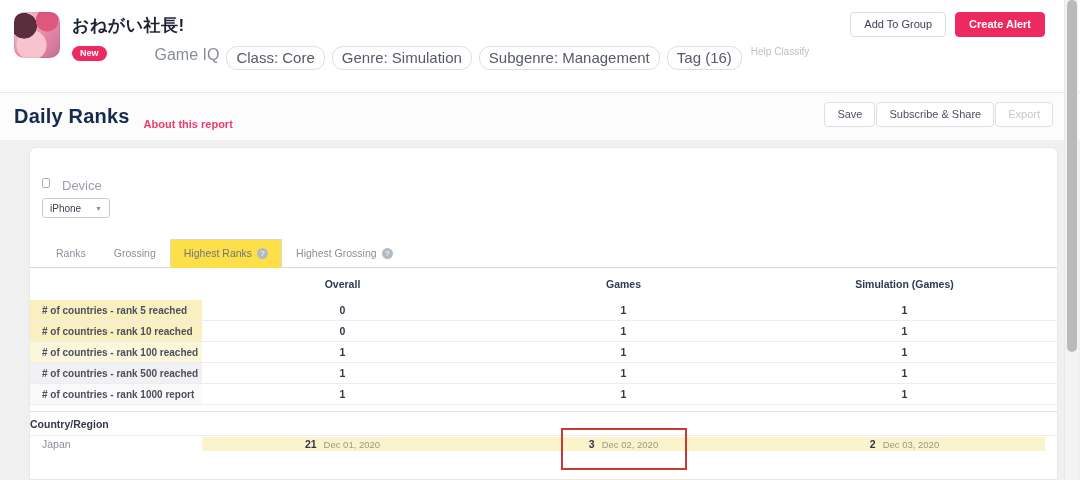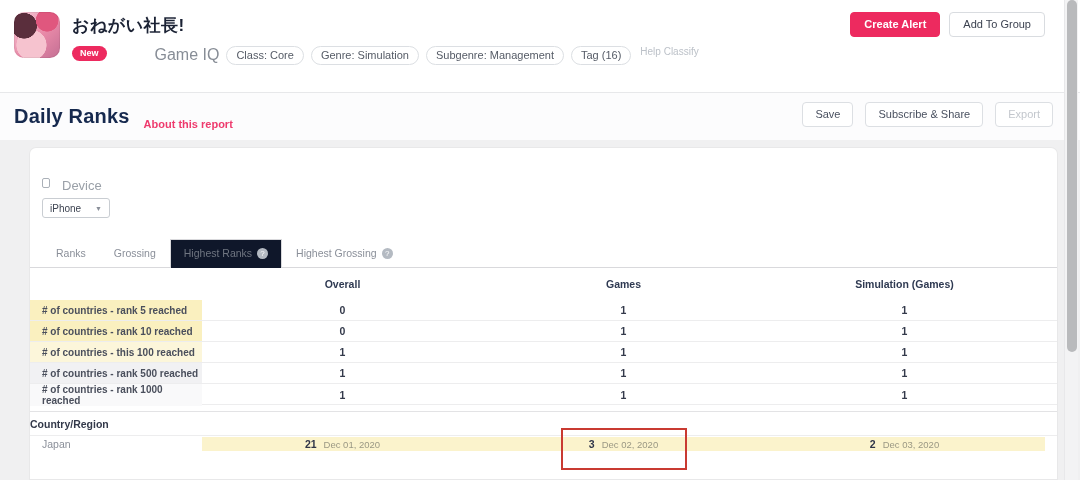--- a/index.html
+++ b/index.html
@@ -18,49 +18,49 @@
     box-shadow:0 0 0 1px rgba(0,0,0,.06) inset; }
   .app-info { margin-left:12px; }
   .app-title { font-size:17px; font-weight:bold; color:#1b2234; margin-top:4px; letter-spacing:.5px; }
   .app-sub { margin-top:7px; font-size:10.5px; color:#8d939c; }
   .app-sub .sep { color:#c8ccd2; margin:0 5px; }
   .app-sub .u-dash { border-bottom:1px dashed #b6bbc2; cursor:pointer; }
   .app-sub .store { cursor:pointer; }
   .tags-row { margin-top:9px; display:flex; align-items:flex-start; gap:7px; }
   .new-badge { background:#ed2a5f; color:#fff; font-size:9px; font-weight:bold; padding:2px 8px 3px; border-radius:9px; }
   .game-iq { font-size:16px; color:#878d96;margin-left:41px; }
-  .pill { border:1px solid #dcdfe3; border-radius:11px; padding:2px 9px 3px; font-size:11px; color:#555b66; background:#fff; cursor:pointer; }
+  .pill { border:1px solid #dcdfe3; border-radius:11px; padding:2px 9px 3px; font-size:15px; color:#555b66; background:#fff; cursor:pointer; }
   .help-classify { font-size:10px; color:#bcc1c8; margin-left:2px; cursor:pointer; }
   .header-actions { position:absolute; right:35px; top:12px; display:flex; gap:9px; }
   .btn { font-size:11px; border-radius:4px; padding:5px 13px 6px; cursor:pointer; white-space:nowrap; }
   .btn-pink { background:#ed2a5f; color:#fff; border:1px solid #ed2a5f; font-weight:bold; }
   .btn-white { background:#fff; color:#3c4250; border:1px solid #d9dce0; }
 
   
   .report-bar { position:relative; background:#fcfcfd; height:47px; display:flex; align-items:center; padding:0 14px; }
   .report-title { font-size:20px; font-weight:bold; color:#16294e; letter-spacing:.2px; }
   .about-link { font-size:11px; font-weight:bold; color:#ee3a6d; margin-left:14px; margin-top:15px; cursor:pointer; }
-  .report-actions { position:absolute; right:27px; top:9px; display:flex; gap:12px; }
+  .report-actions { position:absolute; right:27px; top:9px; display:flex; gap:1px; }
   .btn-sm { background:#fff; border:1px solid #dcdfe3; border-radius:4px; font-size:11px; color:#4a5160; padding:5px 12px 6px; cursor:pointer; white-space:nowrap; }
   .btn-disabled { color:#c3c7cd; }
 
   
   .content { position:relative; height:339px; background:#f0f0f1; }
   .card { position:absolute; left:30px; top:8px; width:1027px; bottom:0; background:#fff; border-radius:6px 6px 0 0; box-shadow:0 0 0 1px rgba(0,0,0,.03); }
 
   .device-block { margin:30px 0 0 12px; }
   .device-label { font-size:13px; color:#9aa0a8; display:flex; align-items:flex-start; gap:12px; }
   .device-glyph { width:8px; height:10px; border:1px solid #aab0b8; border-radius:2px; display:inline-block; }
   .device-select { margin-top:5px; width:68px; height:20px; border:1px solid #c9cdd2; border-radius:3px; background:#fff; display:flex; align-items:center; justify-content:space-between; padding:0 7px; cursor:pointer; }
   .device-select .val { font-size:10px; color:#3c4250; }
   .device-select .caret { font-size:7px; color:#8a8f99; }
 
   .tabs-row { margin-top:21px; display:flex; align-items:flex-end; border-bottom:1px solid #d9d9dc; padding-left:12px; }
   .tab { font-size:10.5px; color:#8a8f99; padding:7px 13px 8px; cursor:pointer; border:1px solid transparent; border-bottom:none; position:relative; display:flex; align-items:center; gap:5px; }
-  .tab[data-active="true"] { background:#0f172a; border-color:#d9d9dc; margin-bottom:-1px; padding-bottom:9px; color:#6f7580; }
+  .tab[data-active="true"] { background:#fde047; border-color:#d9d9dc; margin-bottom:-1px; padding-bottom:9px; color:#6f7580; }
   .q-icon { width:11px; height:11px; border-radius:50%; background:#b4bac2; color:#fff; font-size:8px; line-height:11px; text-align:center; display:inline-block; }
 
   .grid-row { display:grid; grid-template-columns:172px 281px 281px 281px; }
   .th-row { height:32px; align-items:center; }
   .th { font-size:10.5px; font-weight:bold; color:#2f3a52; text-align:center; }
   .t-row { height:21px; border-bottom:1px solid #ededee; align-items:stretch; }
   .rank-table .t-row:first-of-type { border-top:1px solid #e3e3e5; }
   .t-label { font-size:10px; font-weight:bold; color:#4a4f5c; padding-left:12px; display:flex; align-items:center; }
   .t-label[data-tone="strong"] { background:#faf0bf; }
   .t-label[data-tone="light"]  { background:#fcf6da; }
@@ -93,22 +93,22 @@
         <span class="new-badge">New</span>
         <span class="game-iq">Game IQ</span>
         <span class="pill">Class: Core</span>
         <span class="pill">Genre: Simulation</span>
         <span class="pill">Subgenre: Management</span>
         <span class="pill">Tag (16)</span>
         <span class="help-classify">Help Classify</span>
       </div>
     </div>
     <div class="header-actions">
+      <div class="btn btn-white">Add To Group</div>
       <div class="btn btn-pink">Create Alert</div>
-      <div class="btn btn-white">Add To Group</div>
     </div>
   </div>
 
   <div class="report-bar">
     <div class="report-title">Daily Ranks</div>
     <div class="about-link">About this report</div>
     <div class="report-actions">
       <div class="btn-sm">Save</div>
       <div class="btn-sm">Subscribe &amp; Share</div>
       <div class="btn-sm btn-disabled">Export</div>
@@ -160,33 +160,33 @@
           <div class="t-val">1</div>
           <div class="t-val">1</div>
         </div>
         <div class="grid-row t-row">
           <div class="t-label" data-tone="strong"># of countries - rank 10 reached</div>
           <div class="t-val">0</div>
           <div class="t-val">1</div>
           <div class="t-val">1</div>
         </div>
         <div class="grid-row t-row">
-          <div class="t-label" data-tone="light"># of countries - this 100 reached</div>
+          <div class="t-label" data-tone="light"># of countries - rank 100 reached</div>
           <div class="t-val">1</div>
           <div class="t-val">1</div>
           <div class="t-val">1</div>
         </div>
         <div class="grid-row t-row">
           <div class="t-label" data-tone="gray"># of countries - rank 500 reached</div>
           <div class="t-val">1</div>
           <div class="t-val">1</div>
           <div class="t-val">1</div>
         </div>
         <div class="grid-row t-row">
-          <div class="t-label" data-tone="faint"># of countries - rank 1000 reached</div>
+          <div class="t-label" data-tone="faint"># of countries - rank 1000 report</div>
           <div class="t-val">1</div>
           <div class="t-val">1</div>
           <div class="t-val">1</div>
         </div>
 
         <div class="country-header">Country/Region</div>
 
         <div class="grid-row country-row">
           <div class="c-label">Japan</div>
           <div class="c-cell">

